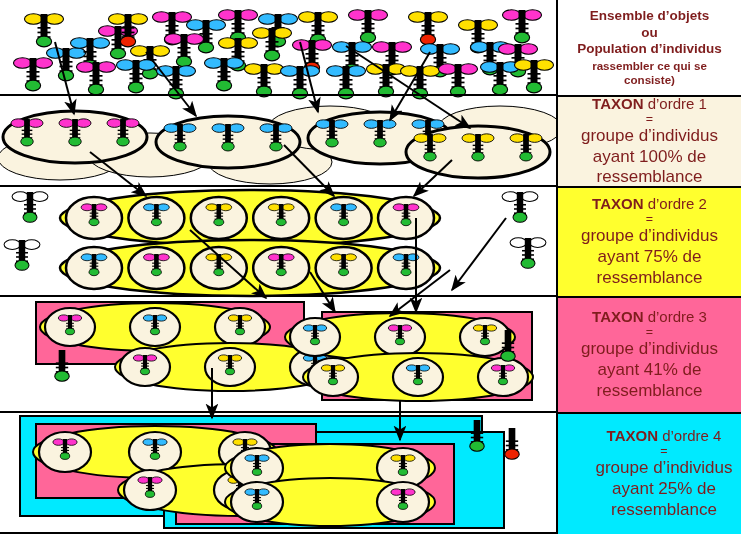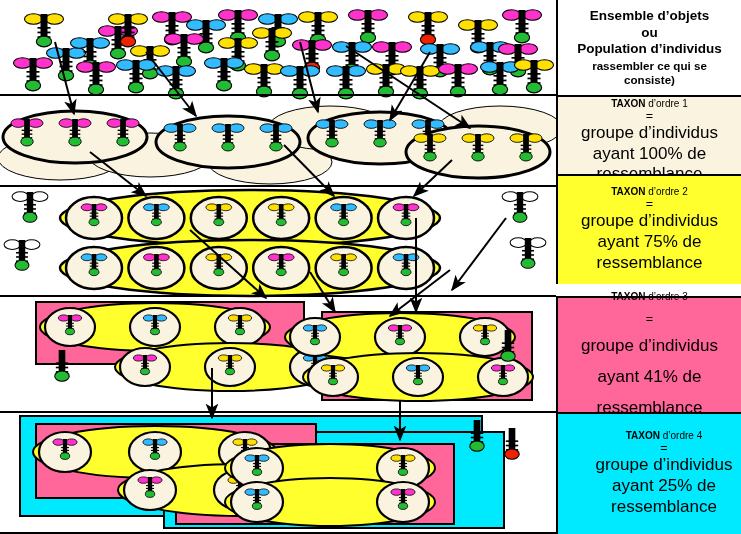--- a/index.html
+++ b/index.html
@@ -1,30 +1,30 @@
 <!DOCTYPE html>
 <html><head>
 <meta charset="utf-8">
 <style>
   html,body{margin:0;padding:0;background:#fff;}
   body{width:741px;height:534px;font-family:"Liberation Sans",sans-serif;}
   #root{position:relative;width:741px;height:534px;overflow:hidden;background:#fff;}
   svg.layer{position:absolute;left:0;top:0;width:741px;height:534px;}
   .panel{position:absolute;box-sizing:border-box;display:flex;flex-direction:column;
-         align-items:center;justify-content:center;text-align:center;color:#000000;}
-  .panel-title{font-size:10px;line-height:1.18;font-weight:bold;}
+         align-items:center;justify-content:center;text-align:center;color:#7f1d1d;}
+  .panel-title{font-size:15px;line-height:1.18;font-weight:bold;}
   .panel-title .reg{font-weight:normal;}
   .eq{font-size:12.5px;line-height:1.05;}
   .panel-body{font-size:17px;line-height:1.22;}
   #head-panel{left:556px;top:0px;width:185px;height:95px;background:#fff;border-left:2px solid #000;}
   #head-panel .h1{font-weight:bold;font-size:13.5px;line-height:1.22;}
   #head-panel .h2{font-weight:bold;font-size:11.6px;line-height:1.18;margin-top:1px;}
   #p1{left:556px;top:95px;width:185px;height:91px;background:#faf3df;border-left:2px solid #000;border-top:2px solid #000;}
-  #p2{left:556px;top:174px;width:185px;height:110px;background:#ffff2e;border-left:2px solid #000;border-top:2px solid #000;}
-  #p3{left:556px;top:296px;width:185px;height:116px;background:#ff6699;border-left:2px solid #000;border-top:2px solid #000;gap:10px;}
+  #p2{left:556px;top:186px;width:185px;height:110px;background:#ffff2e;border-left:2px solid #000;border-top:2px solid #000;}
+  #p3{left:556px;top:296px;width:185px;height:116px;background:#ff6699;border-left:2px solid #000;border-top:2px solid #000;}
   #p4{left:556px;top:412px;width:185px;height:122px;background:#00eaff;border-left:2px solid #000;border-top:2px solid #000;padding-left:29px;}
   .sep{position:absolute;left:0;width:556px;height:2px;background:#000;}
 </style>
 </head>
 <body>
 
 <div id="root">
 
   <svg class="layer" id="art" viewBox="0 0 741 534" xmlns="http://www.w3.org/2000/svg">
       <defs>

